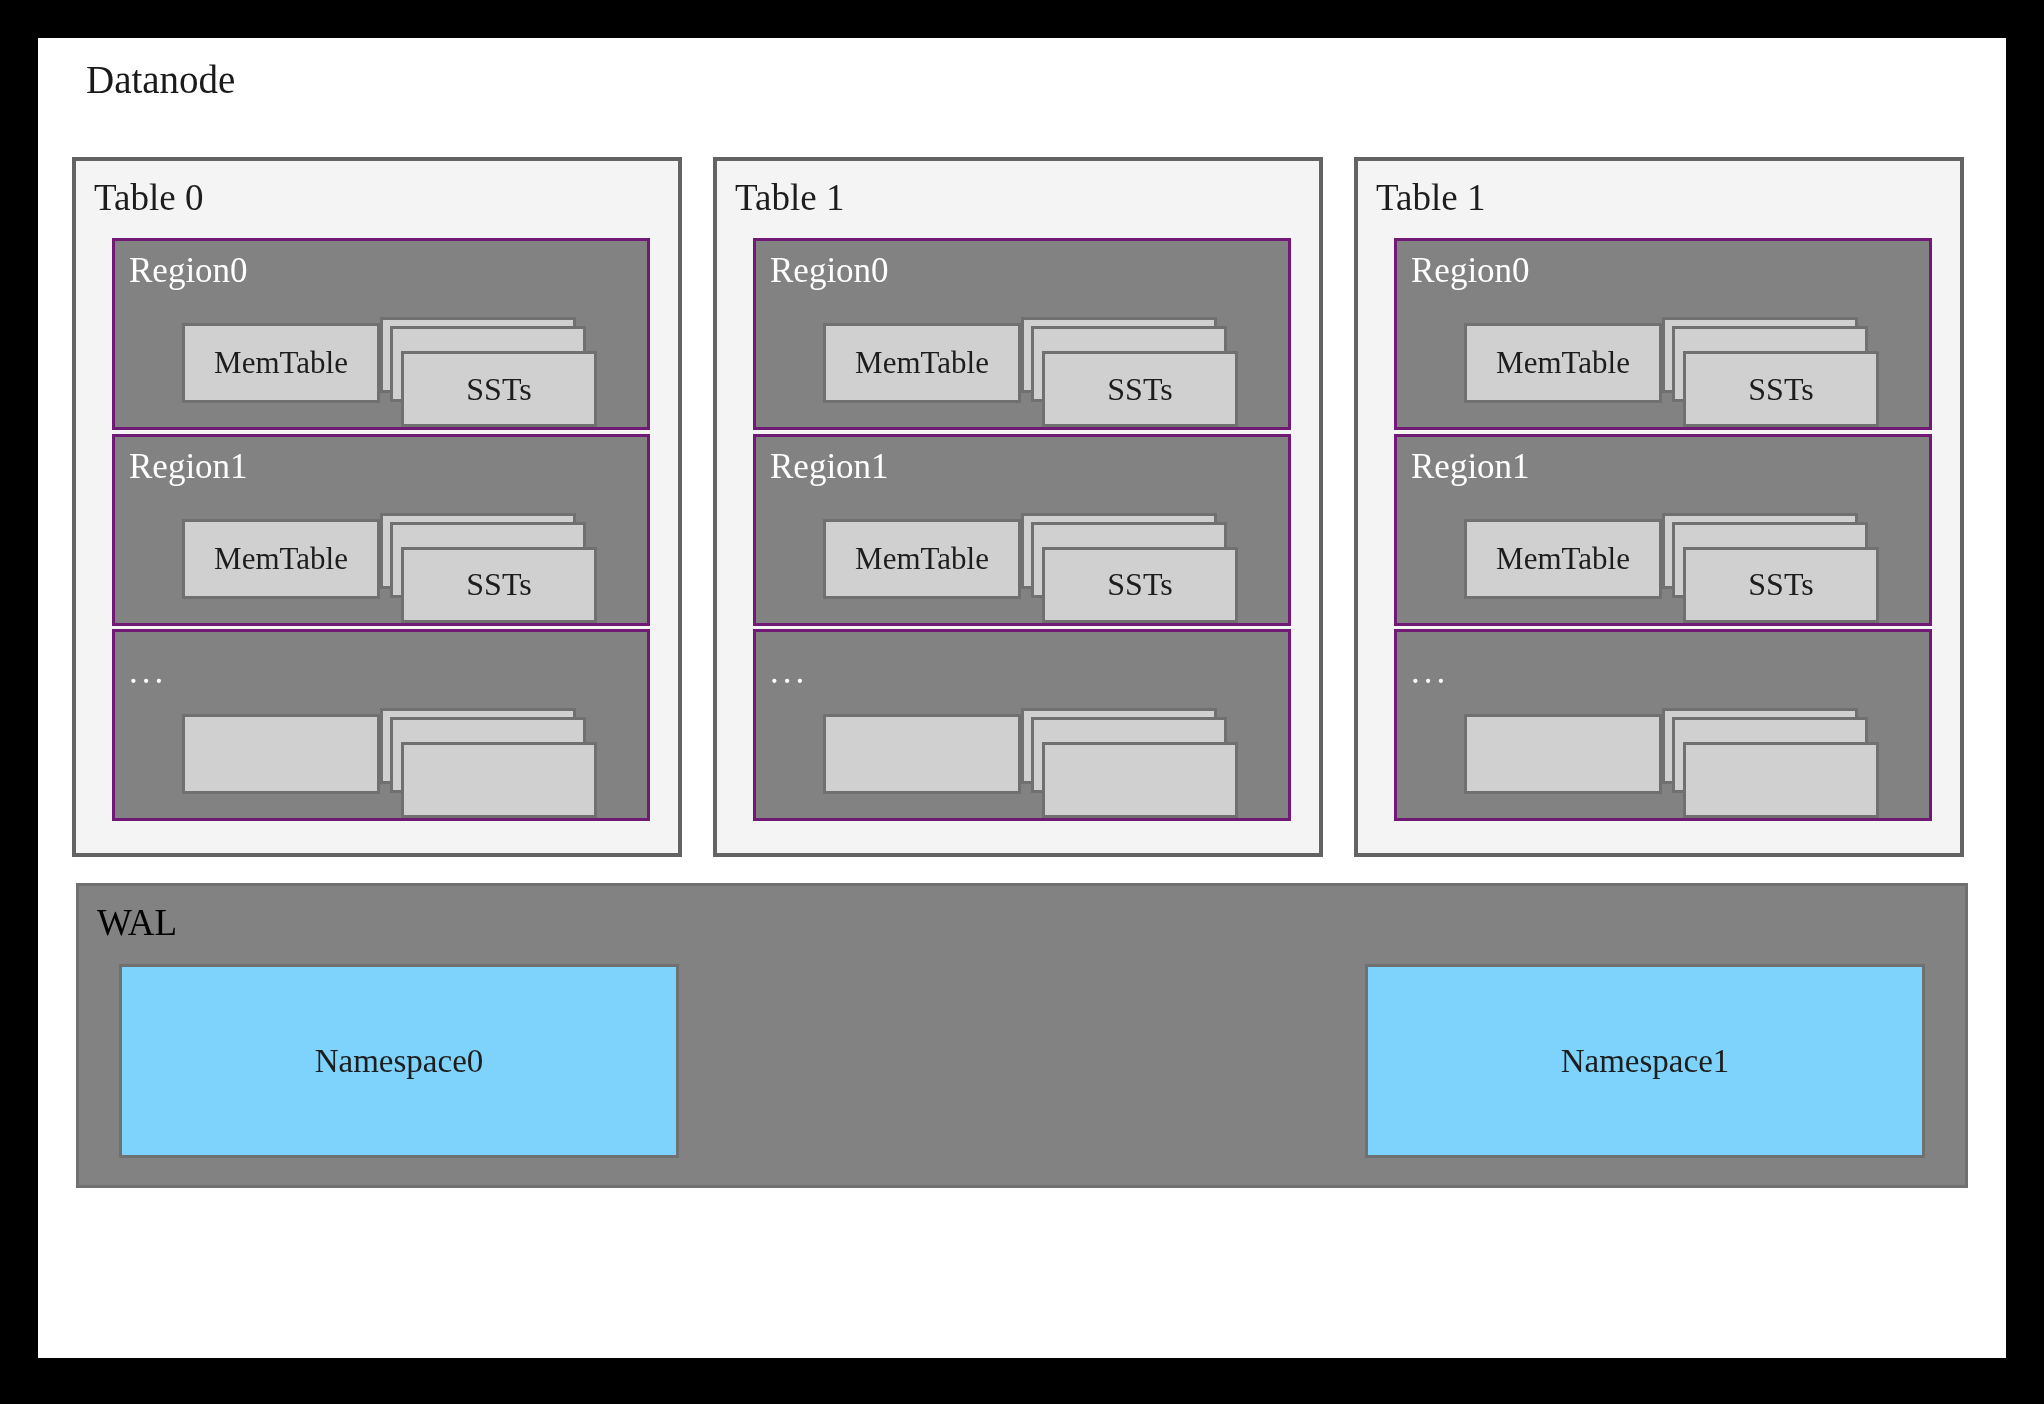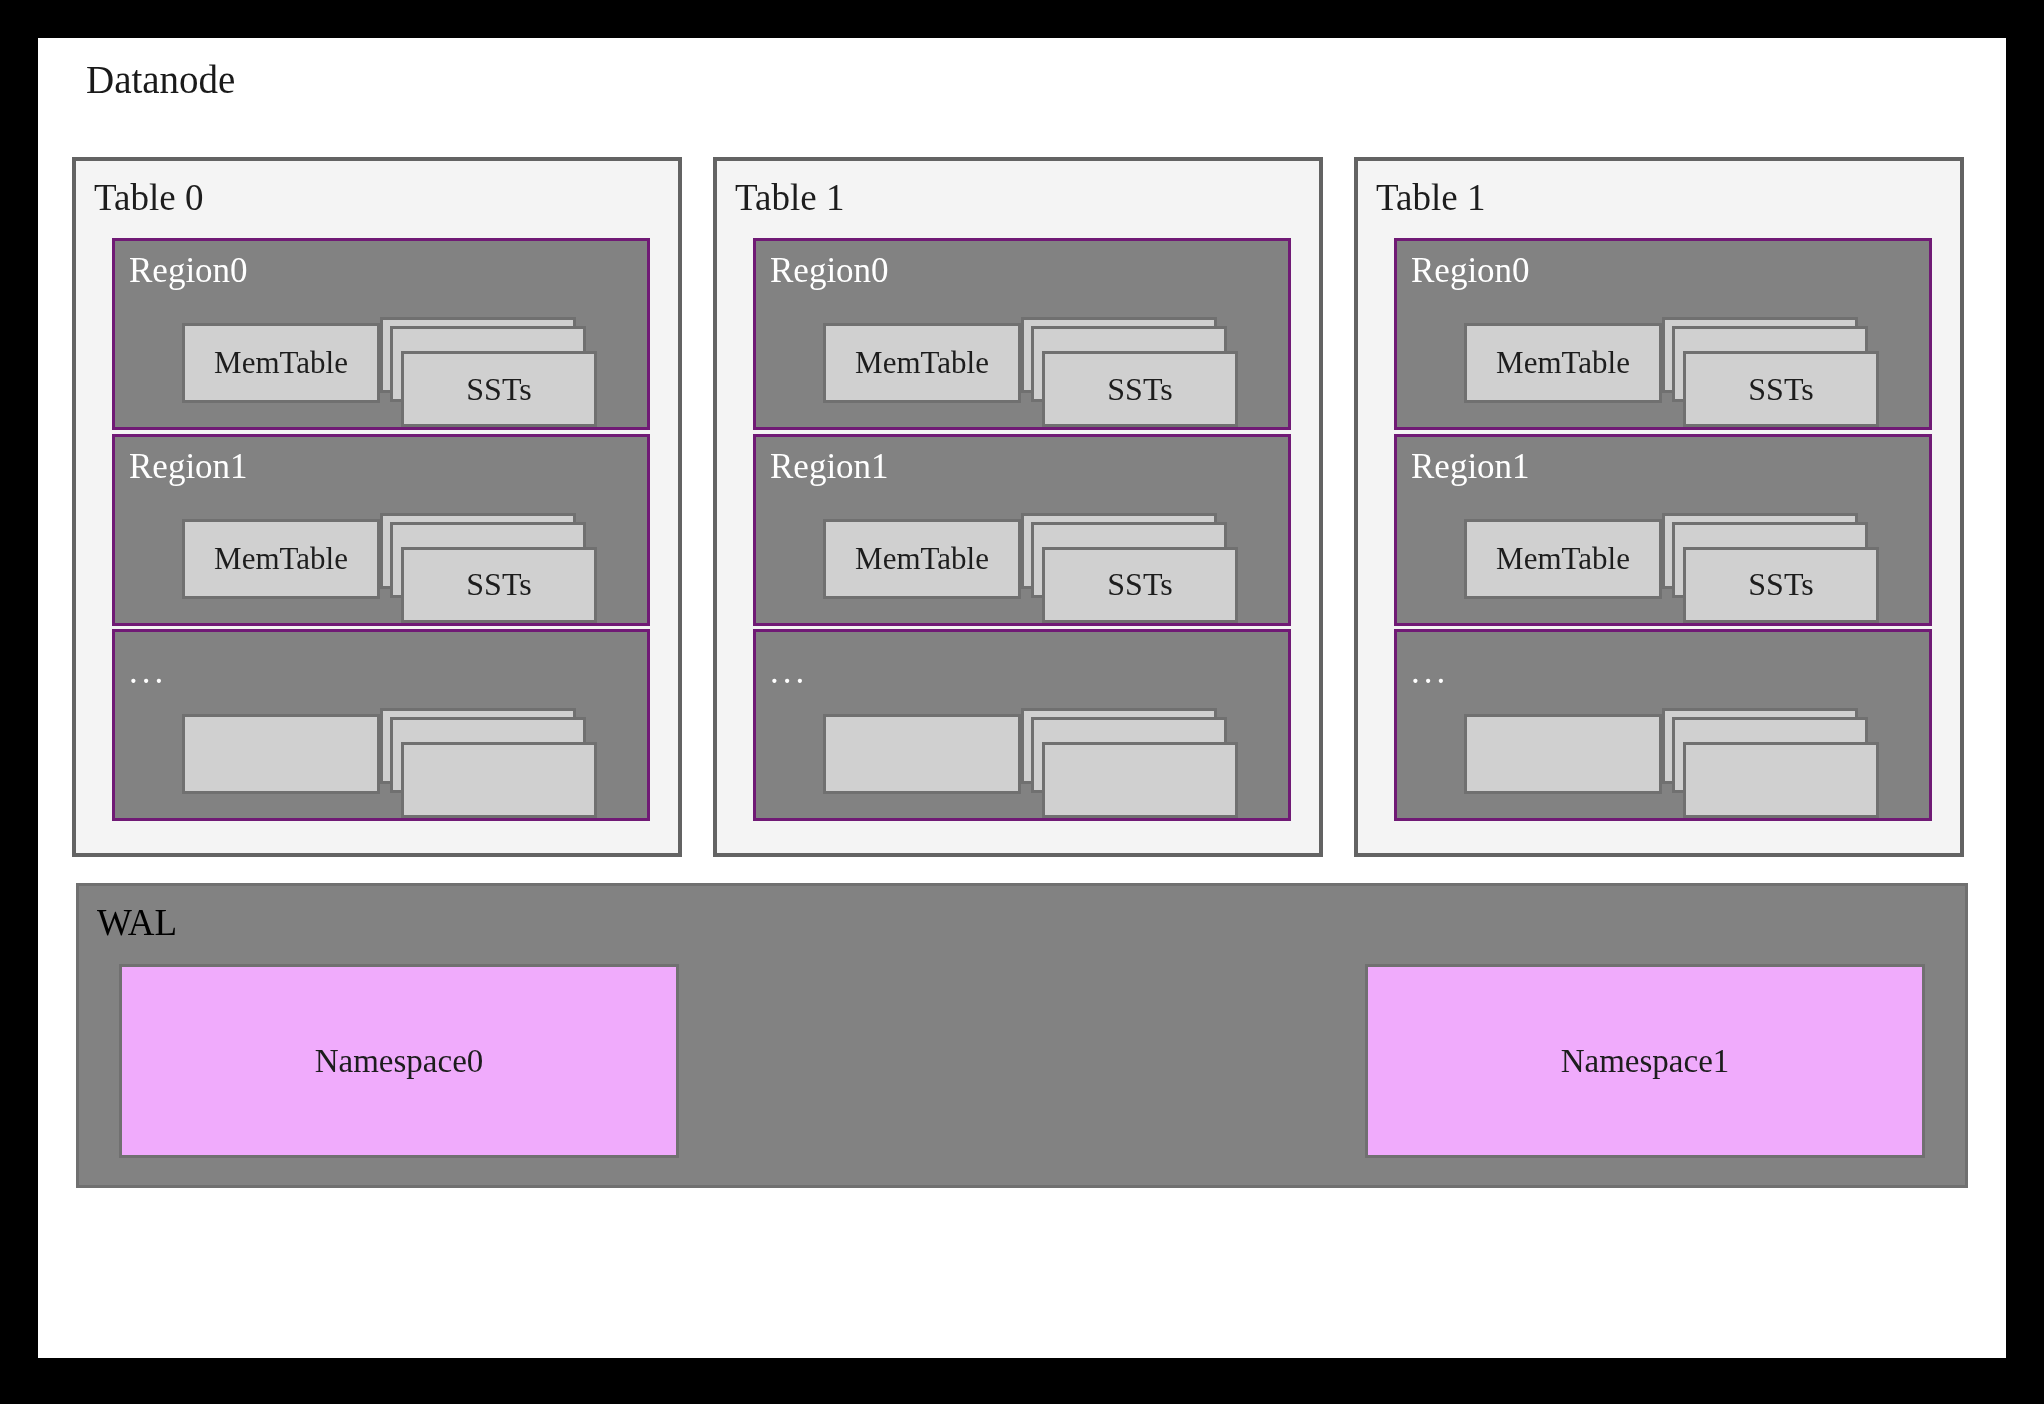--- a/index.html
+++ b/index.html
@@ -181,21 +181,21 @@
     right: 40px;
     top: 78px;
     height: 194px;
     display: flex;
     justify-content: space-between;
   }
 
   .namespace-box {
     width: 560px;
     height: 194px;
-    background: #f0abfc;
+    background: #7dd3fc;
     border: 3px solid #707070;
     box-sizing: border-box;
     display: flex;
     align-items: center;
     justify-content: center;
     font-size: 33px;
     color: #1d1d1d;
   }
 </style>
 </head>

